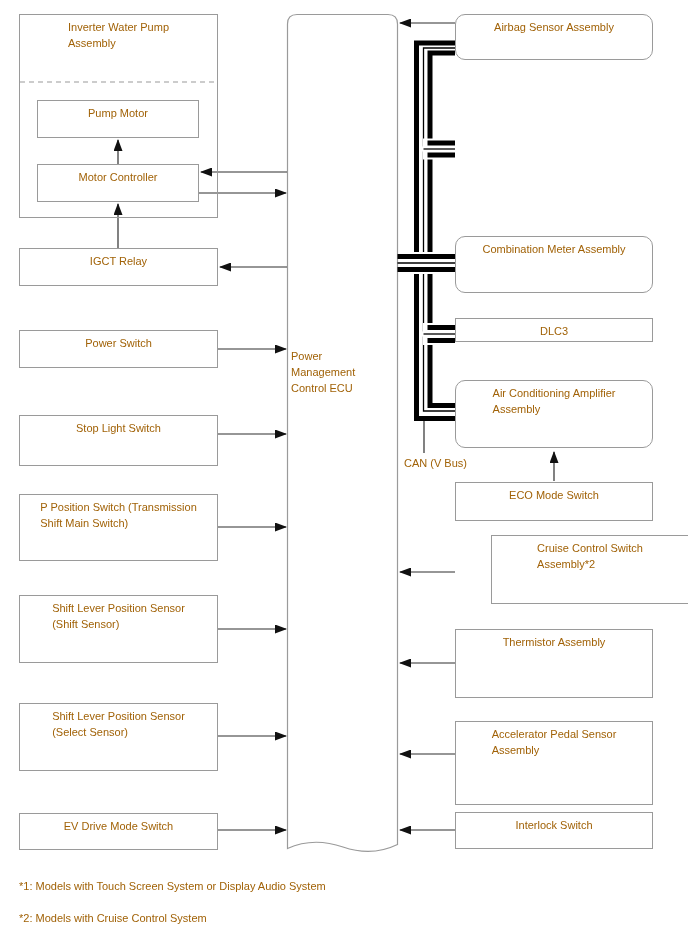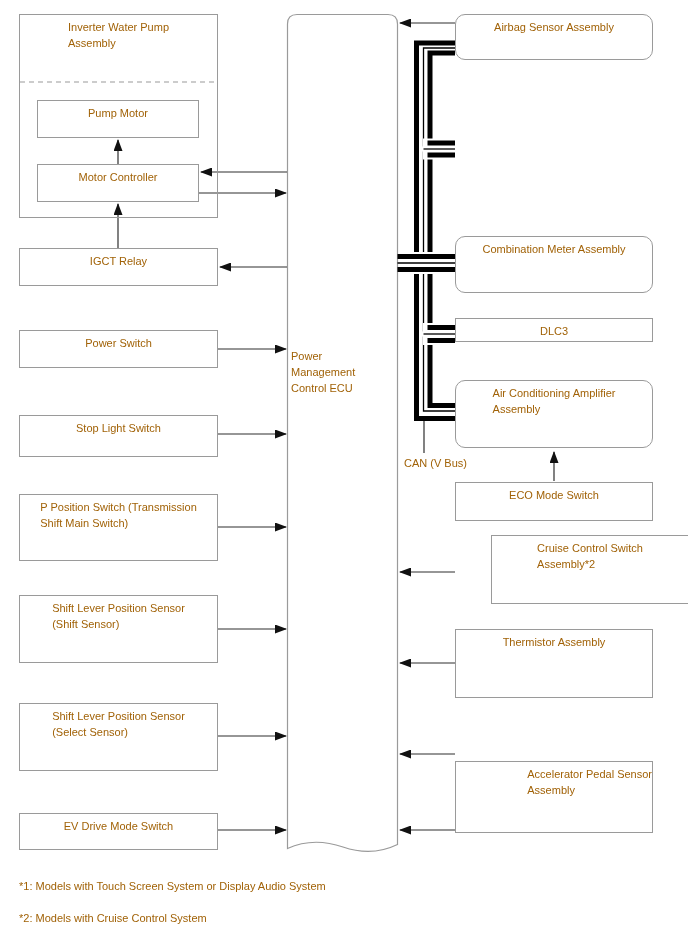--- a/index.html
+++ b/index.html
@@ -112,21 +112,21 @@
         <span class="ln">IGCT Relay</span>
       </div>
   </div>
 
   <div class="box" style="left:19px;top:330px;width:199px;height:38px;">
     <div class="lbl">
         <span class="ln">Power Switch</span>
       </div>
   </div>
 
-  <div class="box" style="left:19px;top:415px;width:199px;height:42px;">
+  <div class="box" style="left:19px;top:415px;width:199px;height:51px;">
     <div class="lbl">
         <span class="ln">Stop Light Switch</span>
       </div>
   </div>
 
   <div class="box" style="left:19px;top:494px;width:199px;height:67px;">
     <div class="lbl">
       <span class="ln">P Position Switch (Transmission</span>
       <span class="ln">Shift Main Switch)</span>
     </div>
@@ -196,27 +196,32 @@
       <span class="ln">Assembly*2</span>
     </div>
   </div>
 
   <div class="box" style="left:455px;top:629px;width:198px;height:69px;">
     <div class="lbl">
         <span class="ln">Thermistor Assembly</span>
       </div>
   </div>
 
-  <div class="box" style="left:455px;top:761px;width:198px;height:72px;justify-content:flex-end;">
+  <div class="box" style="left:455px;top:721px;width:198px;height:84px;">
     <div class="lbl">
       <span class="ln">Accelerator Pedal Sensor</span>
       <span class="ln">Assembly</span>
     </div>
   </div>
 
+  <div class="box" style="left:455px;top:812px;width:198px;height:37px;">
+    <div class="lbl">
+        <span class="ln">Interlock Switch</span>
+      </div>
+  </div>
 
   <div class="freetext" style="left:404px;top:455px;">CAN (V Bus)</div>
 
   <div class="freetext" style="left:19px;top:878px;">*1: Models with Touch Screen System or Display Audio System</div>
 
   <div class="freetext" style="left:19px;top:910px;">*2: Models with Cruise Control System</div>
 
 </div>
 
 </body></html>

